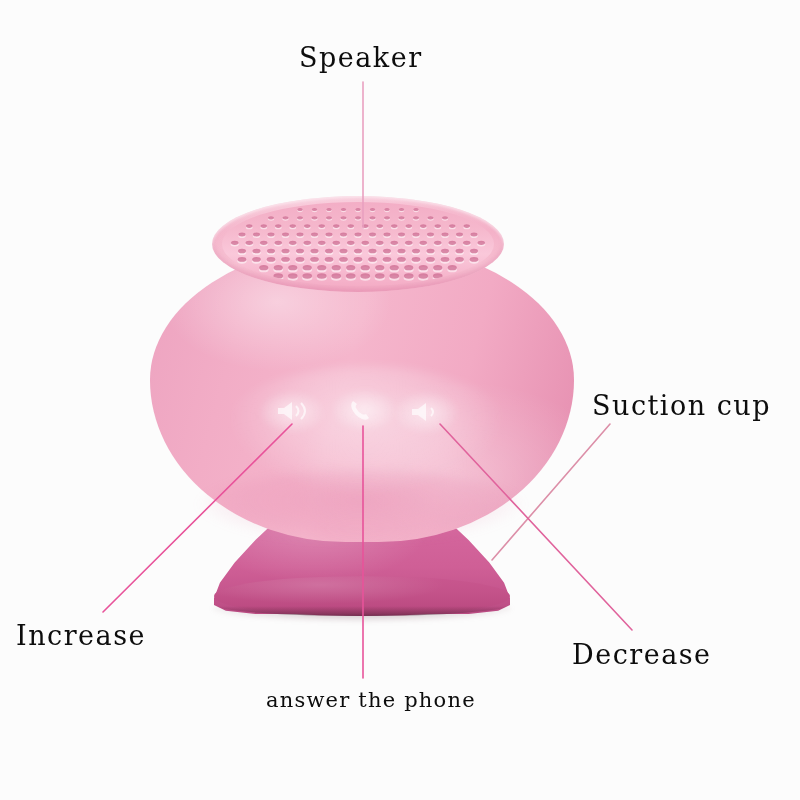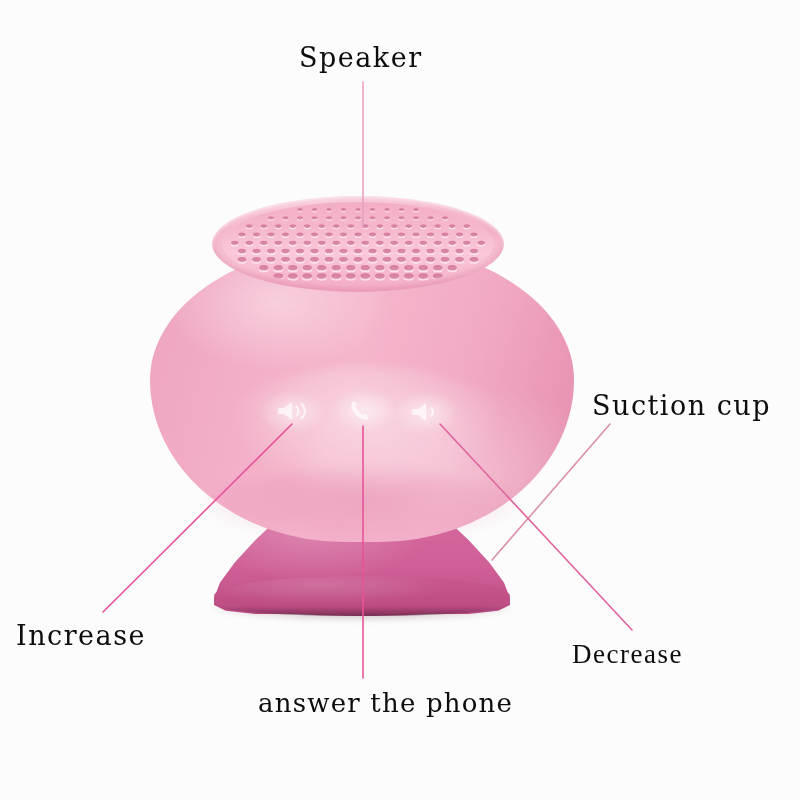--- a/index.html
+++ b/index.html
@@ -21,22 +21,22 @@
     position: absolute;
     color: #0d0d0d;
     font-family: "DejaVu Serif", "Liberation Serif", serif;
     font-weight: 400;
     white-space: nowrap;
     letter-spacing: 1.5px;
   }
   .label-speaker      { left: 299px; top: 42px;  font-size: 27px; }
   .label-suction      { left: 592px; top: 390px; font-size: 27px; }
   .label-increase     { left: 16px;  top: 620px; font-size: 27px; }
-  .label-decrease     { left: 572px; top: 639px; font-size: 27px; font-family: Liberation Serif, serif; }
-  .label-answer       { left: 258px; top: 688px; font-size: 26px; letter-spacing: 1.2px; }
+  .label-decrease     { left: 572px; top: 639px; font-size: 27px; }
+  .label-answer       { left: 266px; top: 688px; font-size: 21px; letter-spacing: 1.2px; }
 
   
   #leaders {
     position: absolute;
     left: 0; top: 0;
     width: 800px; height: 800px;
     pointer-events: none;
   }
 
   

